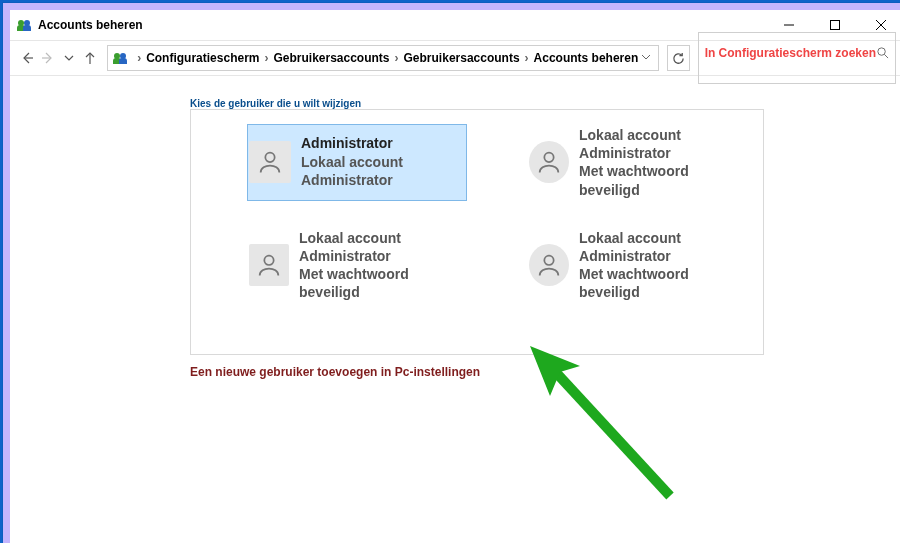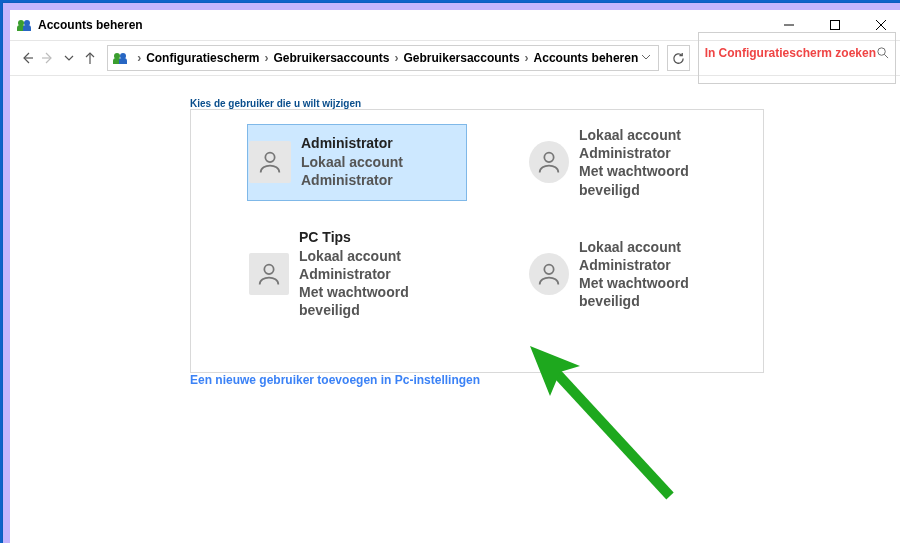--- a/index.html
+++ b/index.html
@@ -150,22 +150,23 @@
     display:flex; align-items:center; justify-content:center;
     border-radius:2px;
   }
   .account.selected .avatar { background:#e6e6e6; }
   .avatar.round { border-radius:50%; }
   .avatar svg { stroke:#777; fill:none; stroke-width:1.5; }
   .acct-text .acct-name { font-size:14px; color:#222; margin-bottom:2px; }
   .acct-text .acct-line { font-size:14px; color:#555; line-height:1.3; }
 
   .add-link {
-    color:#3b82f6;
+    color:#7f1d1d;
     font-size:12px;
+    margin-top:10px;
     display:inline-block;
   }
 
   
   .annotation-arrow {
     position:absolute;
     left: 500px;
     top: 260px;
     pointer-events:none;
   }
@@ -302,21 +303,20 @@
       </div>
 
       <div class="account">
         <div class="avatar">
           <svg width="28" height="28" viewBox="0 0 24 24">
               <circle cx="12" cy="8" r="4"></circle>
               <path d="M4 21c0-4 4-6 8-6s8 2 8 6"></path>
             </svg>
         </div>
         <div class="acct-text">
-          <div class="acct-name">PC Tips</div>
           <div class="acct-line">Lokaal account</div>
           <div class="acct-line">Administrator</div>
           <div class="acct-line">Met wachtwoord beveiligd</div>
         </div>
       </div>
 
       <div class="account">
         <div class="avatar round">
           <svg width="28" height="28" viewBox="0 0 24 24">
               <circle cx="12" cy="8" r="4"></circle>

